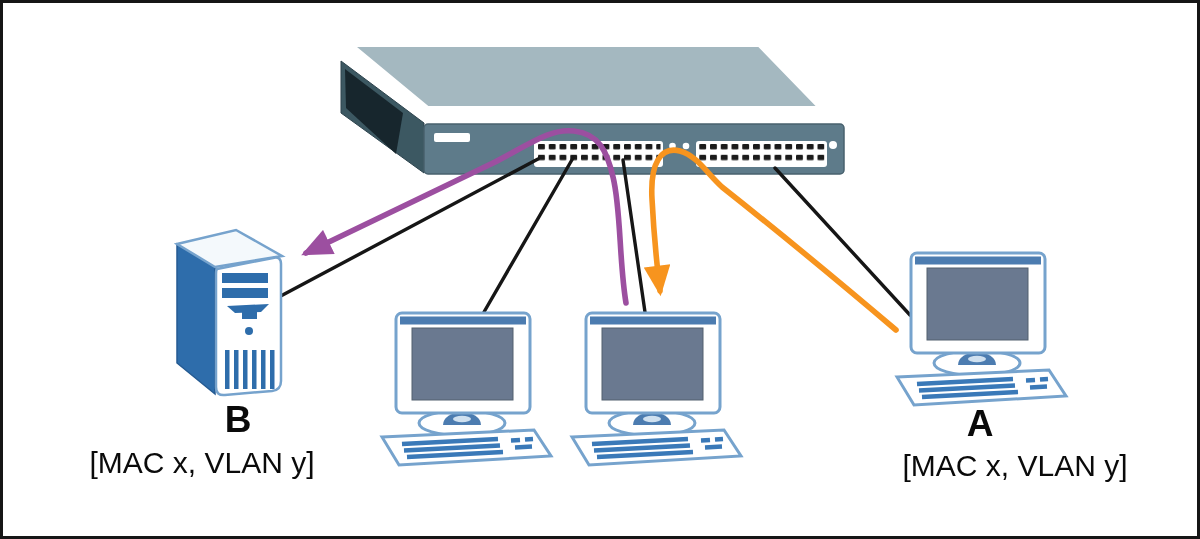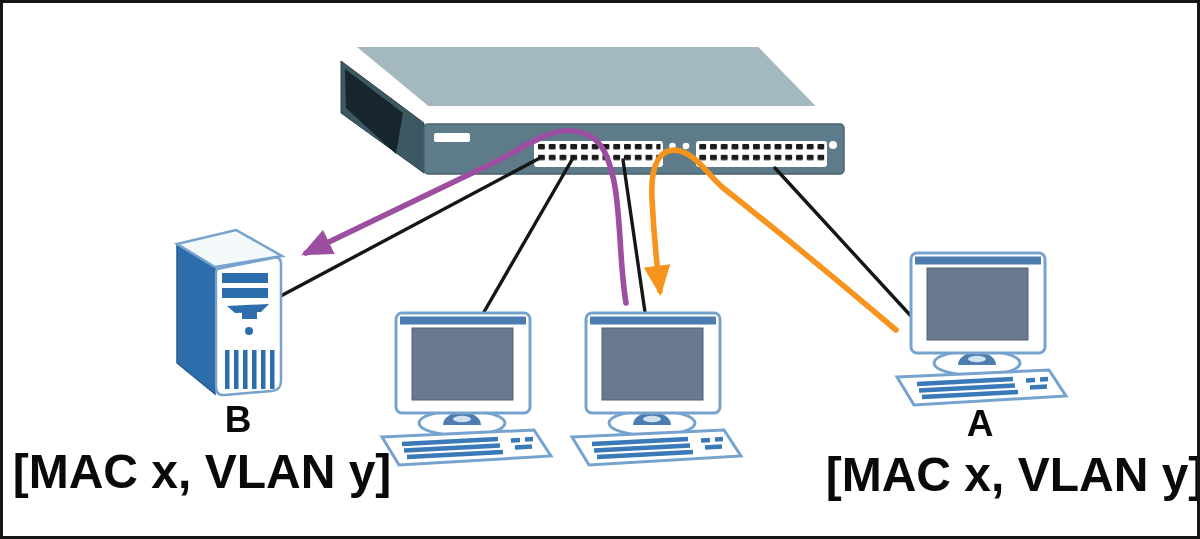--- a/index.html
+++ b/index.html
@@ -4,21 +4,21 @@
 <style>
   html,body{margin:0;padding:0;background:#fff;}
   .stage{
     position:relative;width:1200px;height:539px;box-sizing:border-box;
     border:3px solid #161616;background:#ffffff;overflow:hidden;
     font-family:"Liberation Sans",sans-serif;
   }
   .stage svg{position:absolute;left:0;top:0;}
   .label{position:absolute;transform:translateX(-50%);color:#0a0a0a;white-space:nowrap;line-height:1.05;}
   .label.name{font-weight:bold;font-size:37px;}
-  .label.tag{font-size:48px;font-weight:700;}
+  .label.tag{font-size:30px;font-weight:400;}
   .link{fill:none;stroke-width:3.4;stroke-linecap:round;}
   .flow{fill:none;stroke-width:5.6;stroke-linecap:round;}
   .panel{fill:#ffffff;}
   .outline{stroke:#76a3cd;stroke-width:3;fill:#ffffff;}
   .keybar{stroke:#3a79b8;stroke-width:4.5;stroke-linecap:butt;}
 </style>
 </head>
 <body>
 
 <div class="stage">

